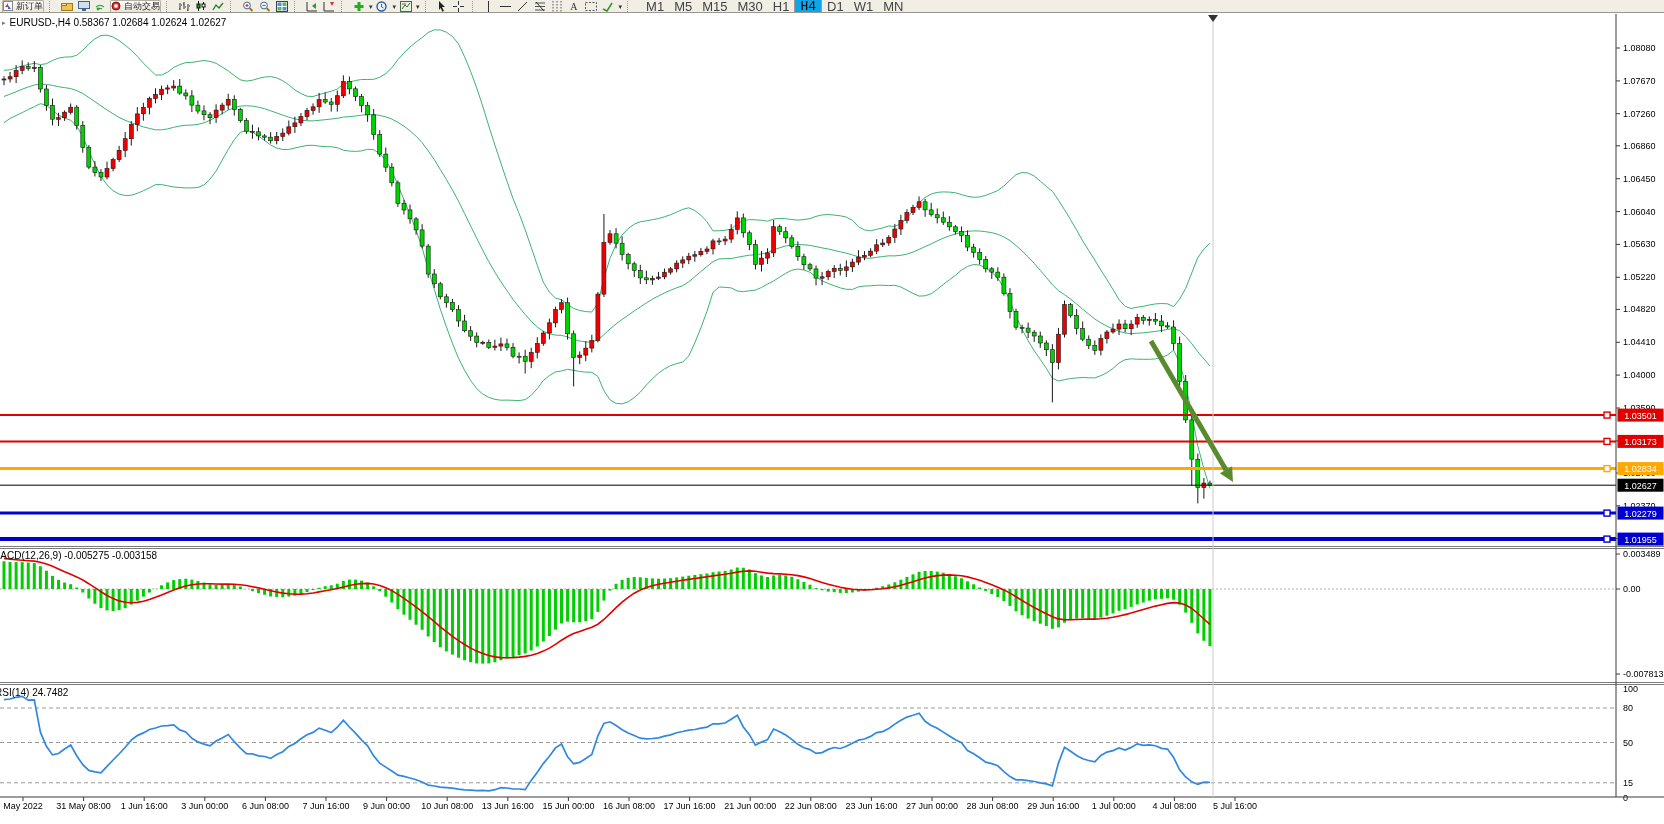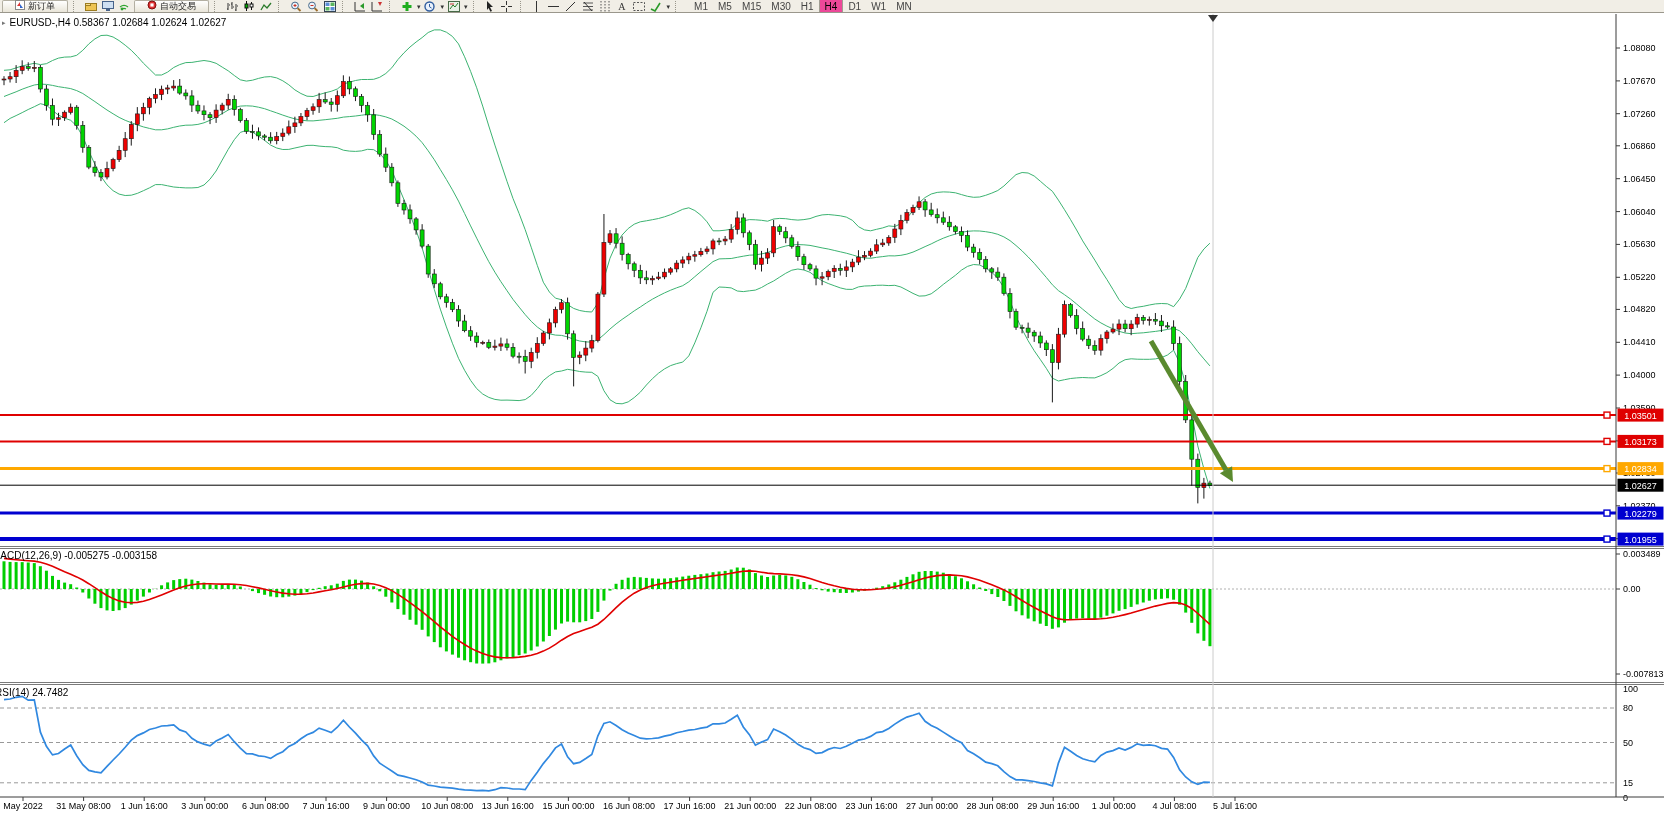--- a/index.html
+++ b/index.html
@@ -4,28 +4,28 @@
 <style>
   html,body{margin:0;padding:0;background:#fff;}
   body{width:1664px;height:824px;overflow:hidden;position:relative;
        font-family:"Liberation Sans",sans-serif;-webkit-font-smoothing:none;}
   
   #toolbar{position:absolute;left:0;top:0;width:1664px;height:13px;z-index:10;
            background:#f1eee6;border-bottom:1px solid #9a978c;
            display:flex;align-items:flex-end;gap:2px;padding:0 2px;box-sizing:border-box;overflow:hidden;}
   .tbtn{display:flex;align-items:center;gap:3px;border:1px solid #b3afa2;border-bottom:none;
         background:linear-gradient(#ffffff,#e9e5d8);border-radius:2px 2px 0 0;
-        padding:0 12px;height:12px;font-size:9px;color:#222;cursor:pointer;white-space:nowrap;font-family:Liberation Mono, monospace;}
+        padding:0 0;height:12px;font-size:9px;color:#222;cursor:pointer;white-space:nowrap;}
   .tico{width:15px;height:12px;display:flex;align-items:flex-end;justify-content:center;cursor:pointer;}
   .tico svg{display:block;}
   .grip{width:4px;height:11px;border-left:1px dotted #9a978c;margin:0 3px;}
   .caret{font-size:7px;color:#333;line-height:10px;margin-left:1px;cursor:pointer;}
   #tf-group{display:flex;align-items:flex-end;margin-left:4px;}
-  .tf{font-size:10px;color:#444;padding:0 5px;height:12px;line-height:13px;cursor:pointer;}
-  .tf.active{background:#ec4899;border:1px solid #a09d92;border-bottom:none;color:#000;}
+  .tf{font-size:13px;color:#444;padding:0 5px;height:12px;line-height:13px;cursor:pointer;}
+  .tf.active{background:#0ea5e9;border:1px solid #a09d92;border-bottom:none;color:#000;font-family:Liberation Mono, monospace;}
   
   #chart-area{position:absolute;left:0;top:0;width:1664px;height:824px;z-index:1;background:#fff;}
   #chart-svg{position:absolute;left:0;top:0;}
   .ovl{position:absolute;color:#000;white-space:nowrap;z-index:3;}
   #chart-title{left:2px;top:17px;font-size:10px;}
   #chart-title .mk{color:#777;font-size:7px;margin-right:4px;vertical-align:1px;}
   #macd-label{left:-8px;top:550px;font-size:10px;}
   #rsi-label{left:-5px;top:687px;font-size:10px;}
 </style>
 </head>

